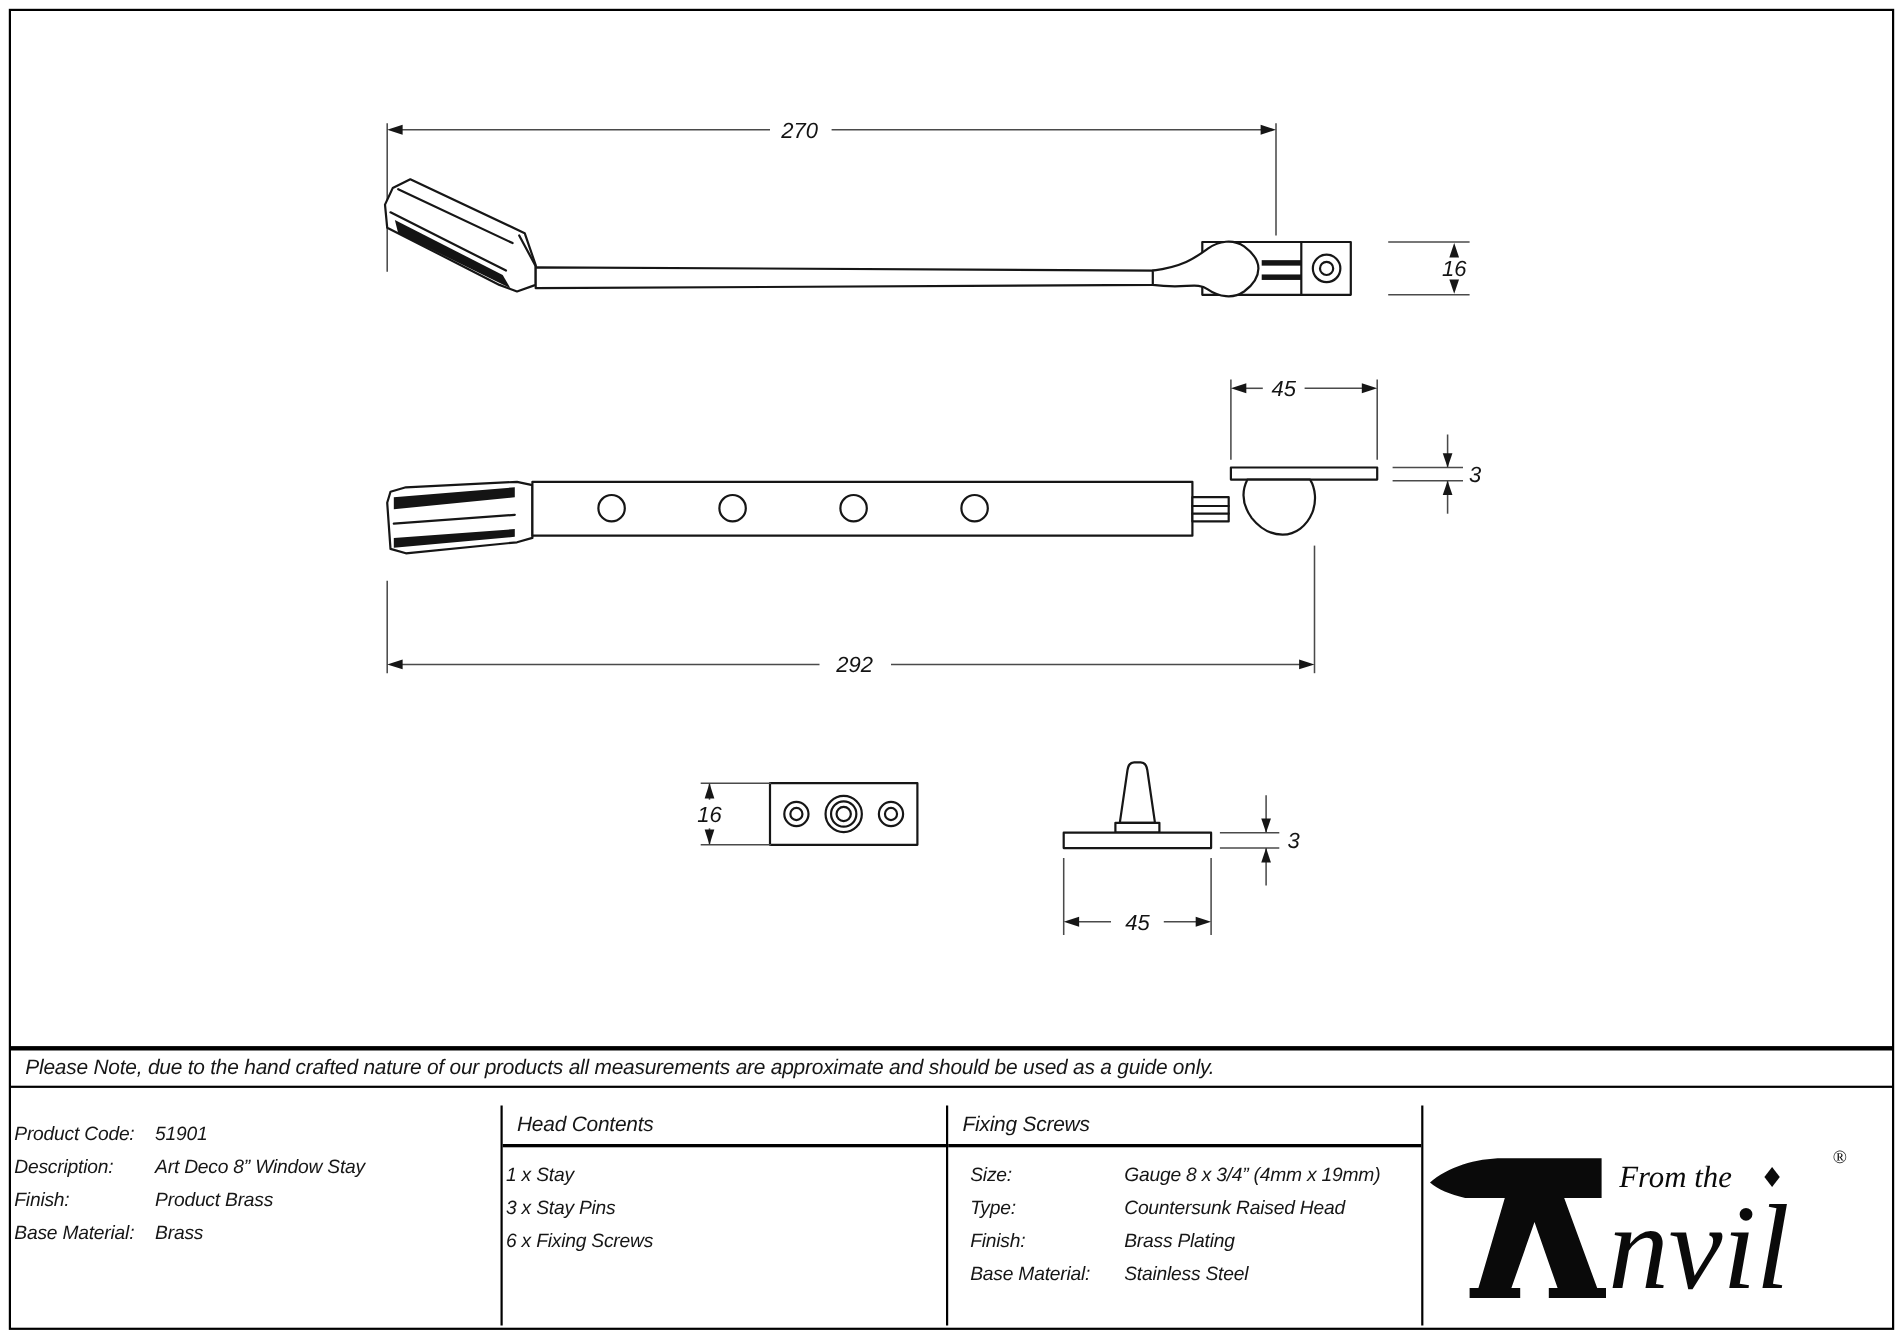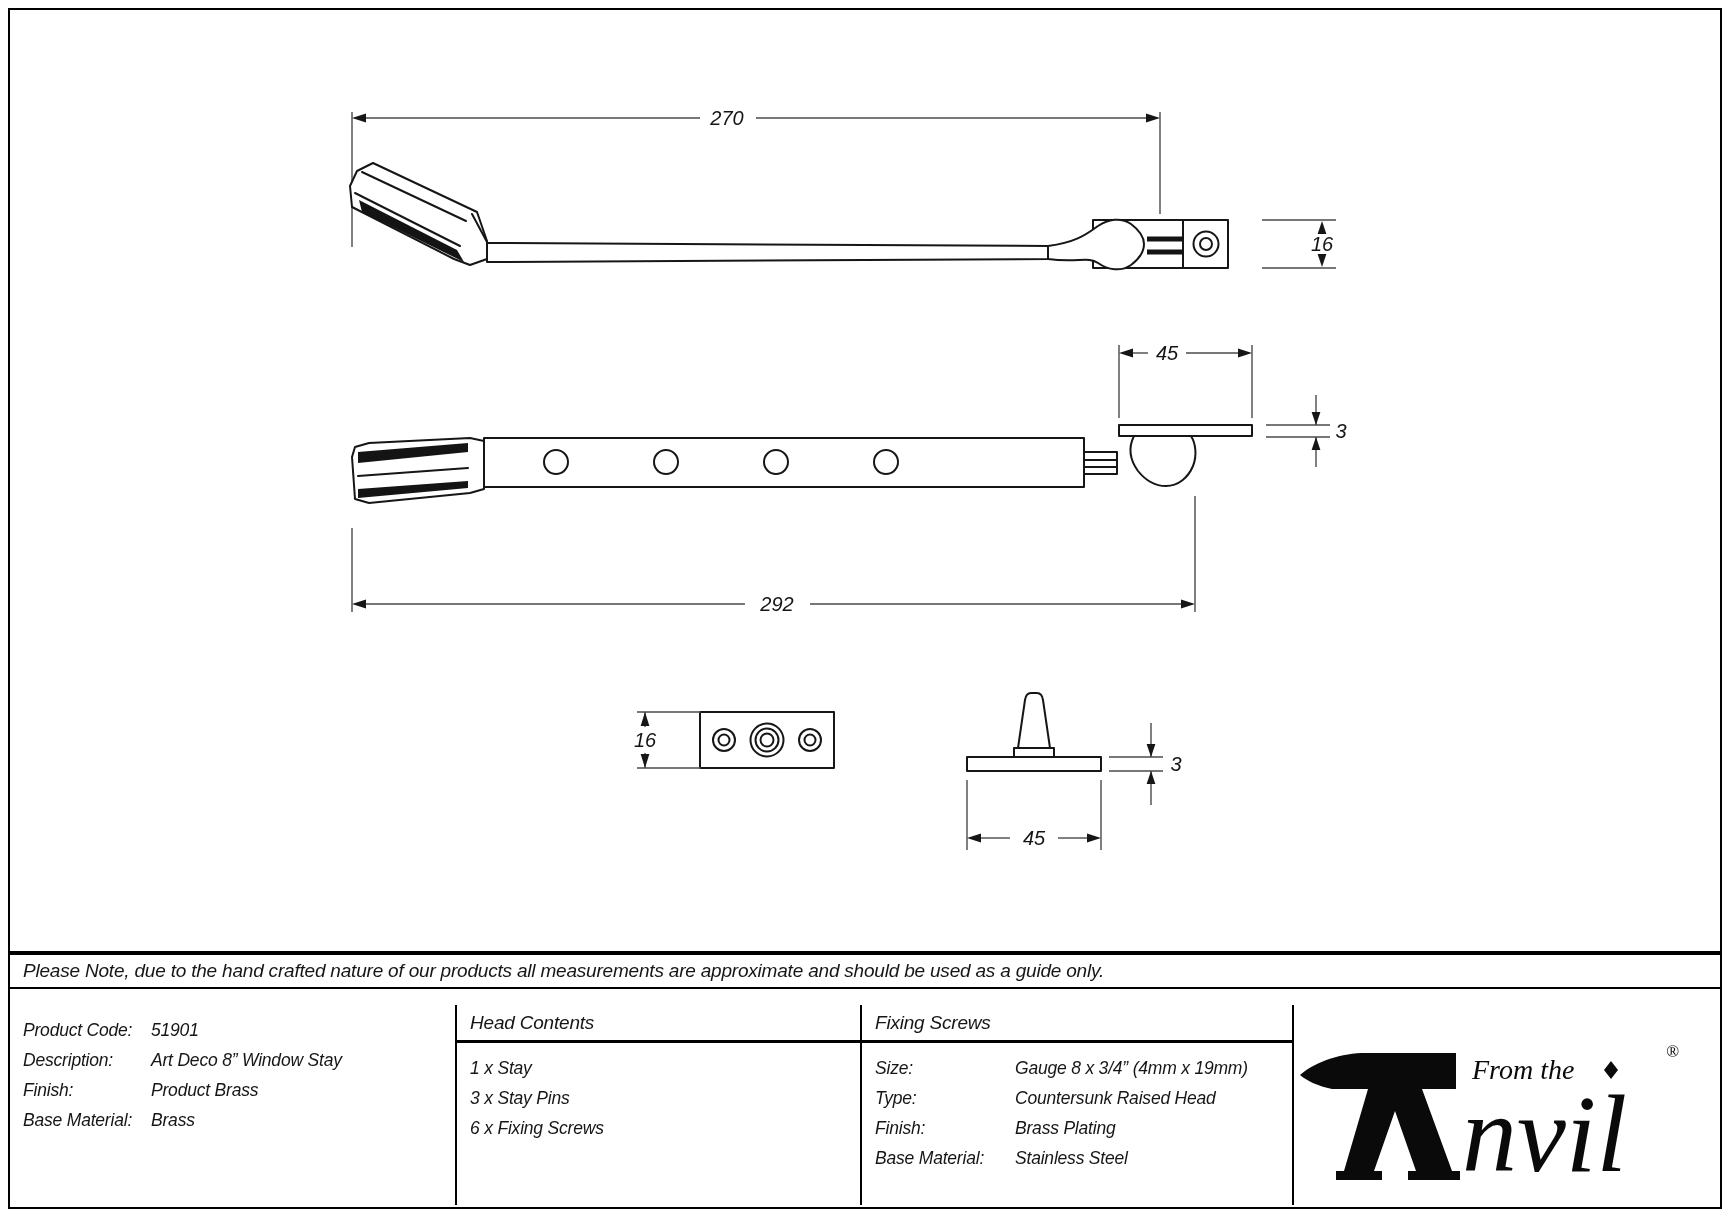--- a/index.html
+++ b/index.html
@@ -26,24 +26,24 @@
     position:absolute;left:0;top:995px;width:1710px;height:200px;
     display:grid;grid-template-columns:447px 405px 432px auto;
   }
   .col{box-sizing:border-box;}
   .col.bordered{border-right:2px solid #000;}
   .col-header{
     height:38px;box-sizing:border-box;border-bottom:3px solid #000;
     display:flex;align-items:center;padding-left:13px;
     font-size:19px;letter-spacing:-0.2px;
   }
-  .col-body{padding:15px 12px 0 13px;font-size:17.5px;letter-spacing:-0.2px;}
+  .col-body{padding:15px 12px 0 3px;font-size:17.5px;letter-spacing:-0.2px;}
   .kv-row{display:grid;margin-bottom:9px;}
   .col-pi .kv-row{grid-template-columns:128px auto;}
-  .col-fs .kv-row{grid-template-columns:140px auto;}
+  .col-fs .kv-row{grid-template-columns:140px auto;margin-left:17px;}
   .pack-item{margin-bottom:9px;}
 
   .col-logo{display:flex;align-items:center;}
 
   
   .part{fill:#ffffff;stroke:#161616;stroke-width:2;stroke-linejoin:round;}
   .part-dark{fill:#141414;stroke:none;}
   .pline{fill:none;stroke:#161616;stroke-width:2;stroke-linejoin:round;stroke-linecap:round;}
   .dim{stroke:#4a4a4a;stroke-width:1.4;fill:none;}
   .dim-arrow{fill:#161616;stroke:none;}

